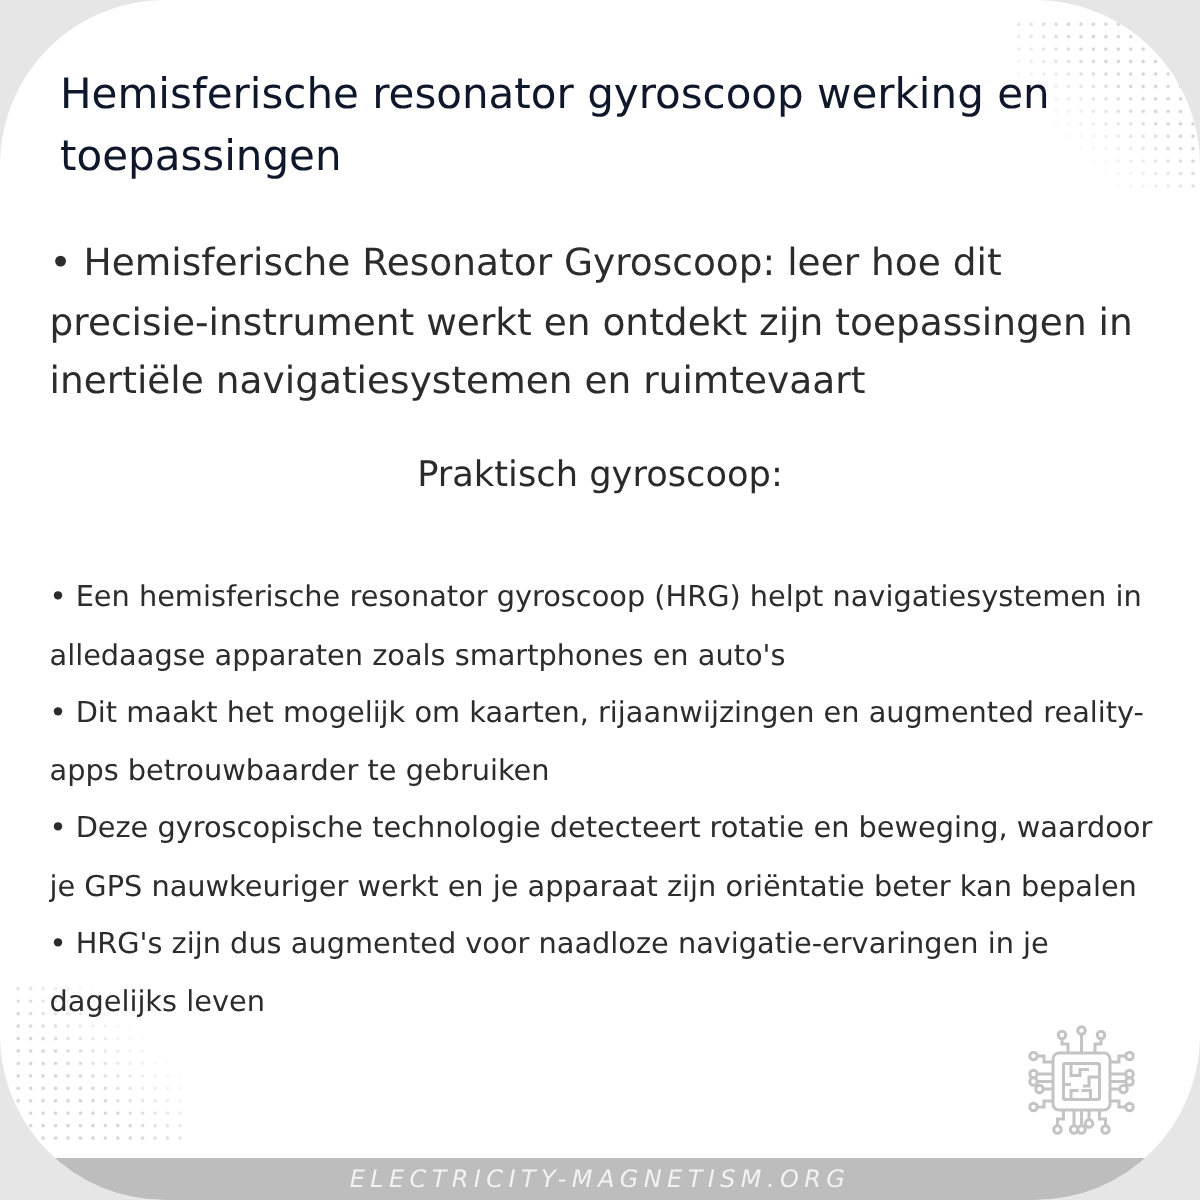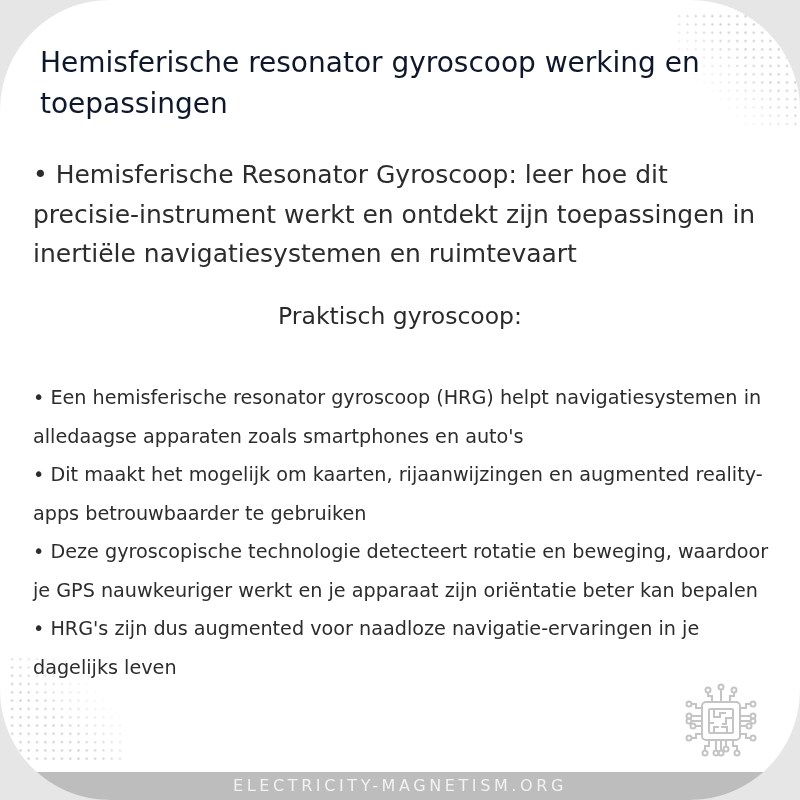--- a/index.html
+++ b/index.html
@@ -50,21 +50,21 @@
   .chip {
     position:absolute; left:676px; top:676px; width:90px; height:90px;
   }
   .footer {
     position:absolute; left:0; top:772px; width:800px; height:28px;
     background:#bdbdbd;
   }
   .footer-text {
     position:absolute; left:0; right:0; top:772px; height:28px;
     text-align:center; color:#f2f2f2; font-size:16px; line-height:28px;
-    letter-spacing:3.6px; font-family:"DejaVu Sans", sans-serif; font-weight:normal;
+    letter-spacing:3.6px; font-family:"DejaVu Sans", sans-serif; font-weight:normal;font-style:italic;
   }
 </style>
 </head>
 <body>
 
 <div class="card">
   <div class="dots-tr"></div>
   <div class="dots-bl"></div>
 
   <div class="title">Hemisferische resonator gyroscoop werking en toepassingen</div>

